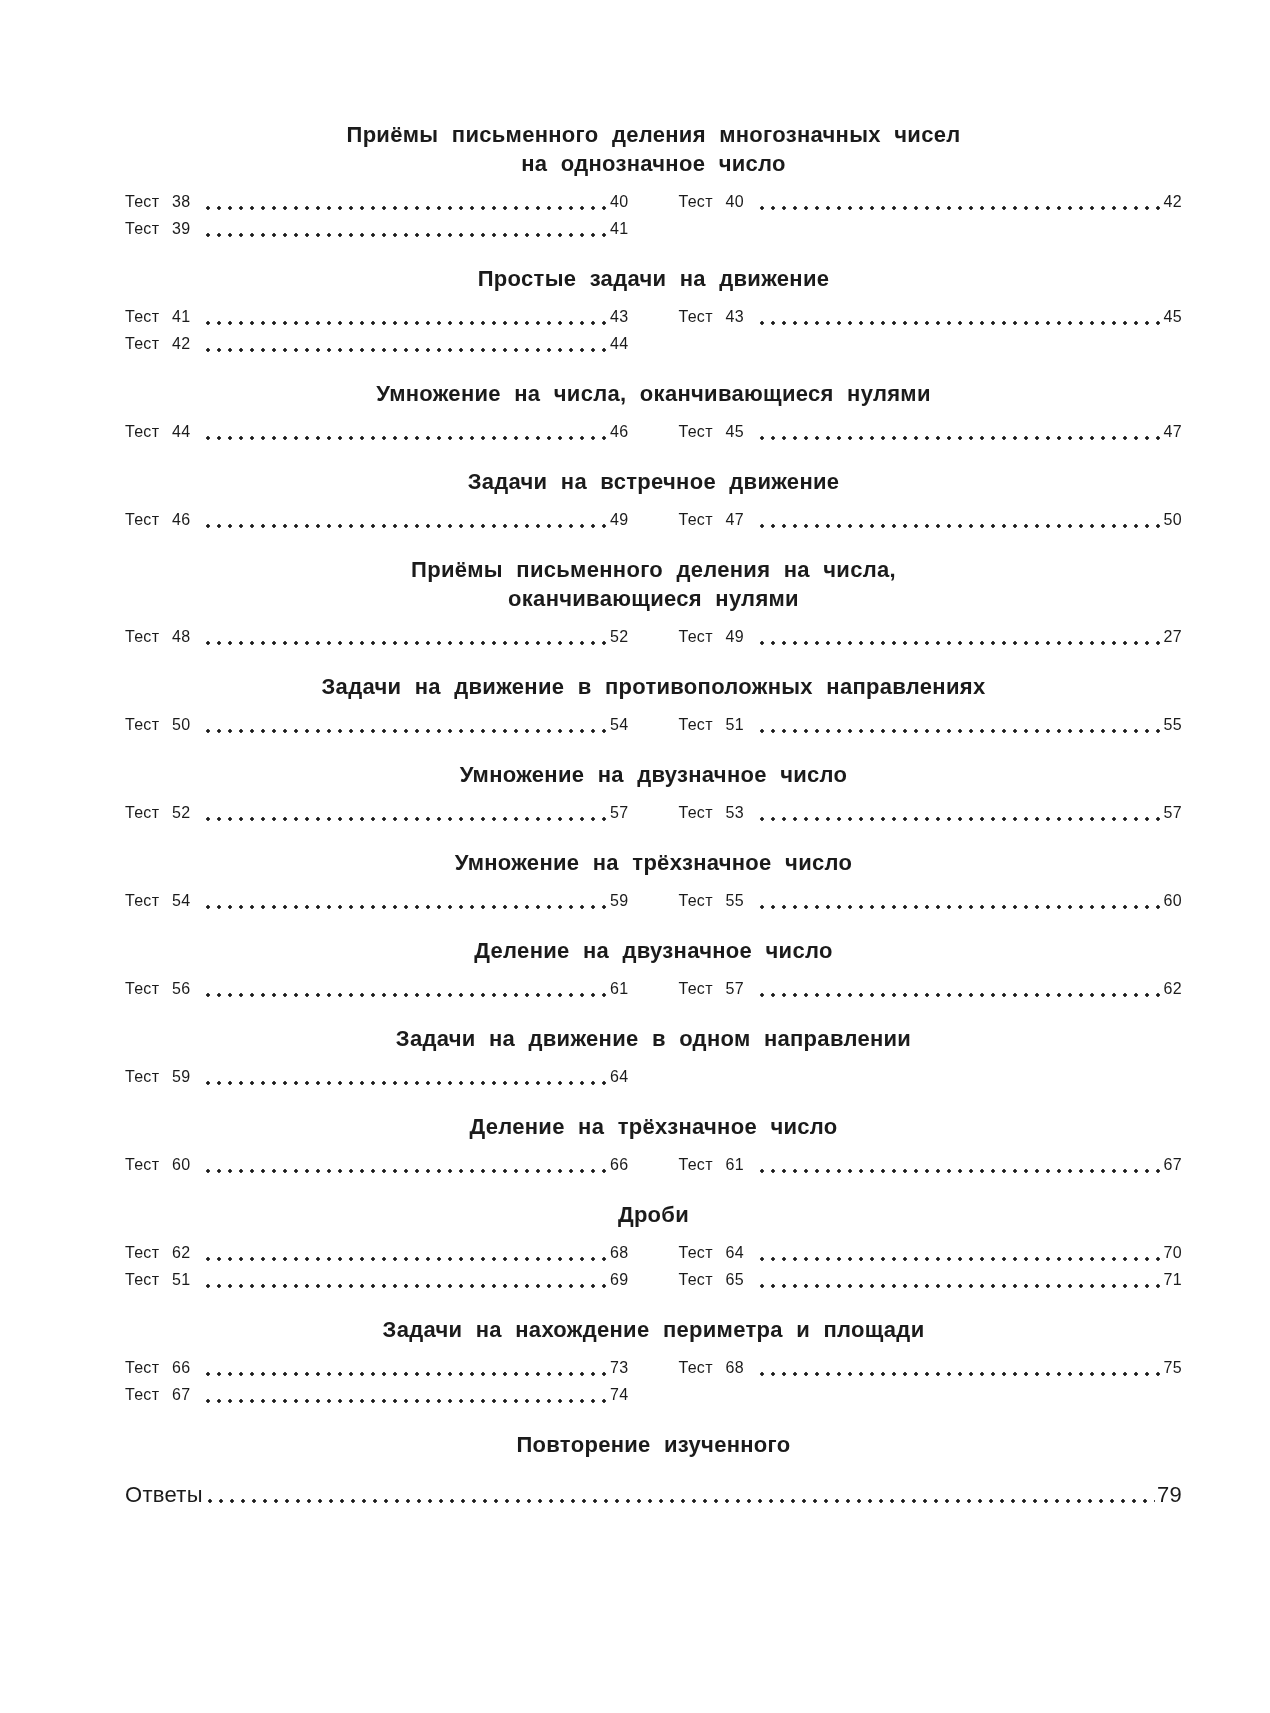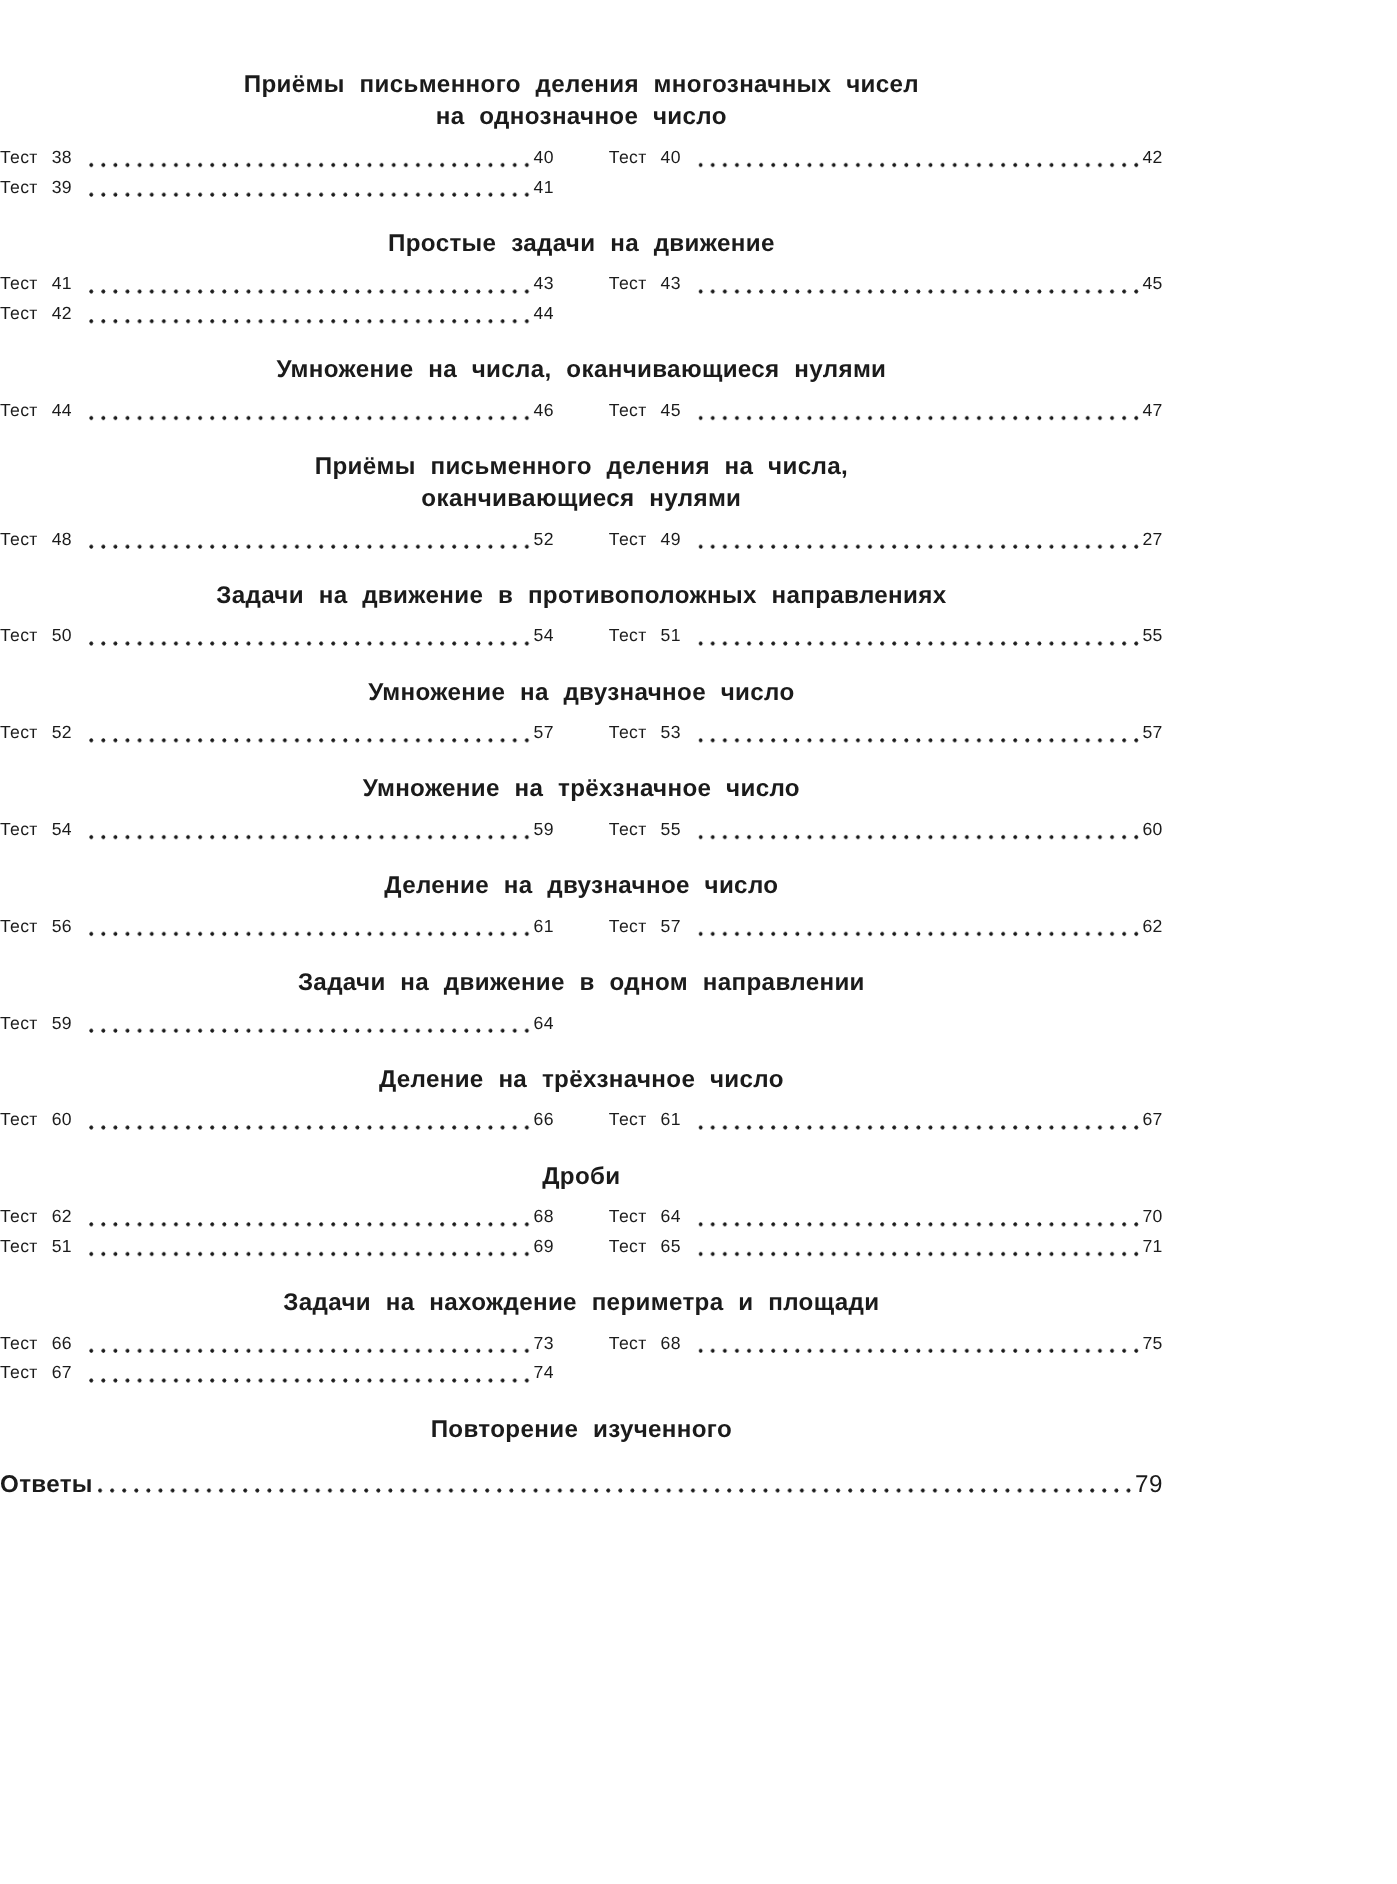--- a/index.html
+++ b/index.html
@@ -5,21 +5,22 @@
   * { margin: 0; padding: 0; box-sizing: border-box; }
   html, body {
     width: 1270px; height: 1713px;
     background: #ffffff;
     font-family: "Liberation Sans", "DejaVu Sans", sans-serif;
     color: #1b1b1b;
     overflow: hidden;
   }
   #page {
     width: 1057px;
-    padding-top: 62px;
+    margin-left: 125px;
+    padding-top: 120px;
   }
   .section { margin-top: 22px; }
   #sections > .section:first-child { margin-top: 0; }
   .heading {
     font-size: 22px;
     font-weight: bold;
     text-align: center;
     line-height: 29px;
     word-spacing: 7px;
     letter-spacing: 0.3px;
@@ -51,21 +52,21 @@
     background-position: left 0 bottom 5px;
   }
   .page-num { white-space: nowrap; }
   .footer-entry {
     display: flex;
     margin-top: 22px;
     font-size: 22px;
     line-height: 27px;
     letter-spacing: 0.3px;
   }
-  .footer-entry .label { font-weight: bold; white-space: nowrap; }
+  .footer-entry .label { font-weight: normal; white-space: nowrap; }
   .footer-entry .leader { margin-left: 5px; }
 </style>
 </head>
 <body>
 
 <div id="page">
   <div id="sections">
   <section class="section">
     <h2 class="heading">
           <span class="heading-line">Приёмы письменного деления многозначных чисел</span>
@@ -138,20 +139,41 @@
       <div class="col col-right">
   <div class="entry">
     <span class="label">Тест 45</span>
     <span class="leader"></span>
     <span class="page-num">47</span>
   </div>
 </div>
     </div>
   </section>
 
+  <section class="section">
+    <h2 class="heading">
+          <span class="heading-line">Задачи на встречное движение</span>
+        </h2>
+    <div class="cols">
+      <div class="col col-left">
+  <div class="entry">
+    <span class="label">Тест 46</span>
+    <span class="leader"></span>
+    <span class="page-num">49</span>
+  </div>
+</div>
+      <div class="col col-right">
+  <div class="entry">
+    <span class="label">Тест 47</span>
+    <span class="leader"></span>
+    <span class="page-num">50</span>
+  </div>
+</div>
+    </div>
+  </section>
 
   <section class="section">
     <h2 class="heading">
           <span class="heading-line">Приёмы письменного деления на числа,</span>
           <span class="heading-line">оканчивающиеся нулями</span>
         </h2>
     <div class="cols">
       <div class="col col-left">
   <div class="entry">
     <span class="label">Тест 48</span>

